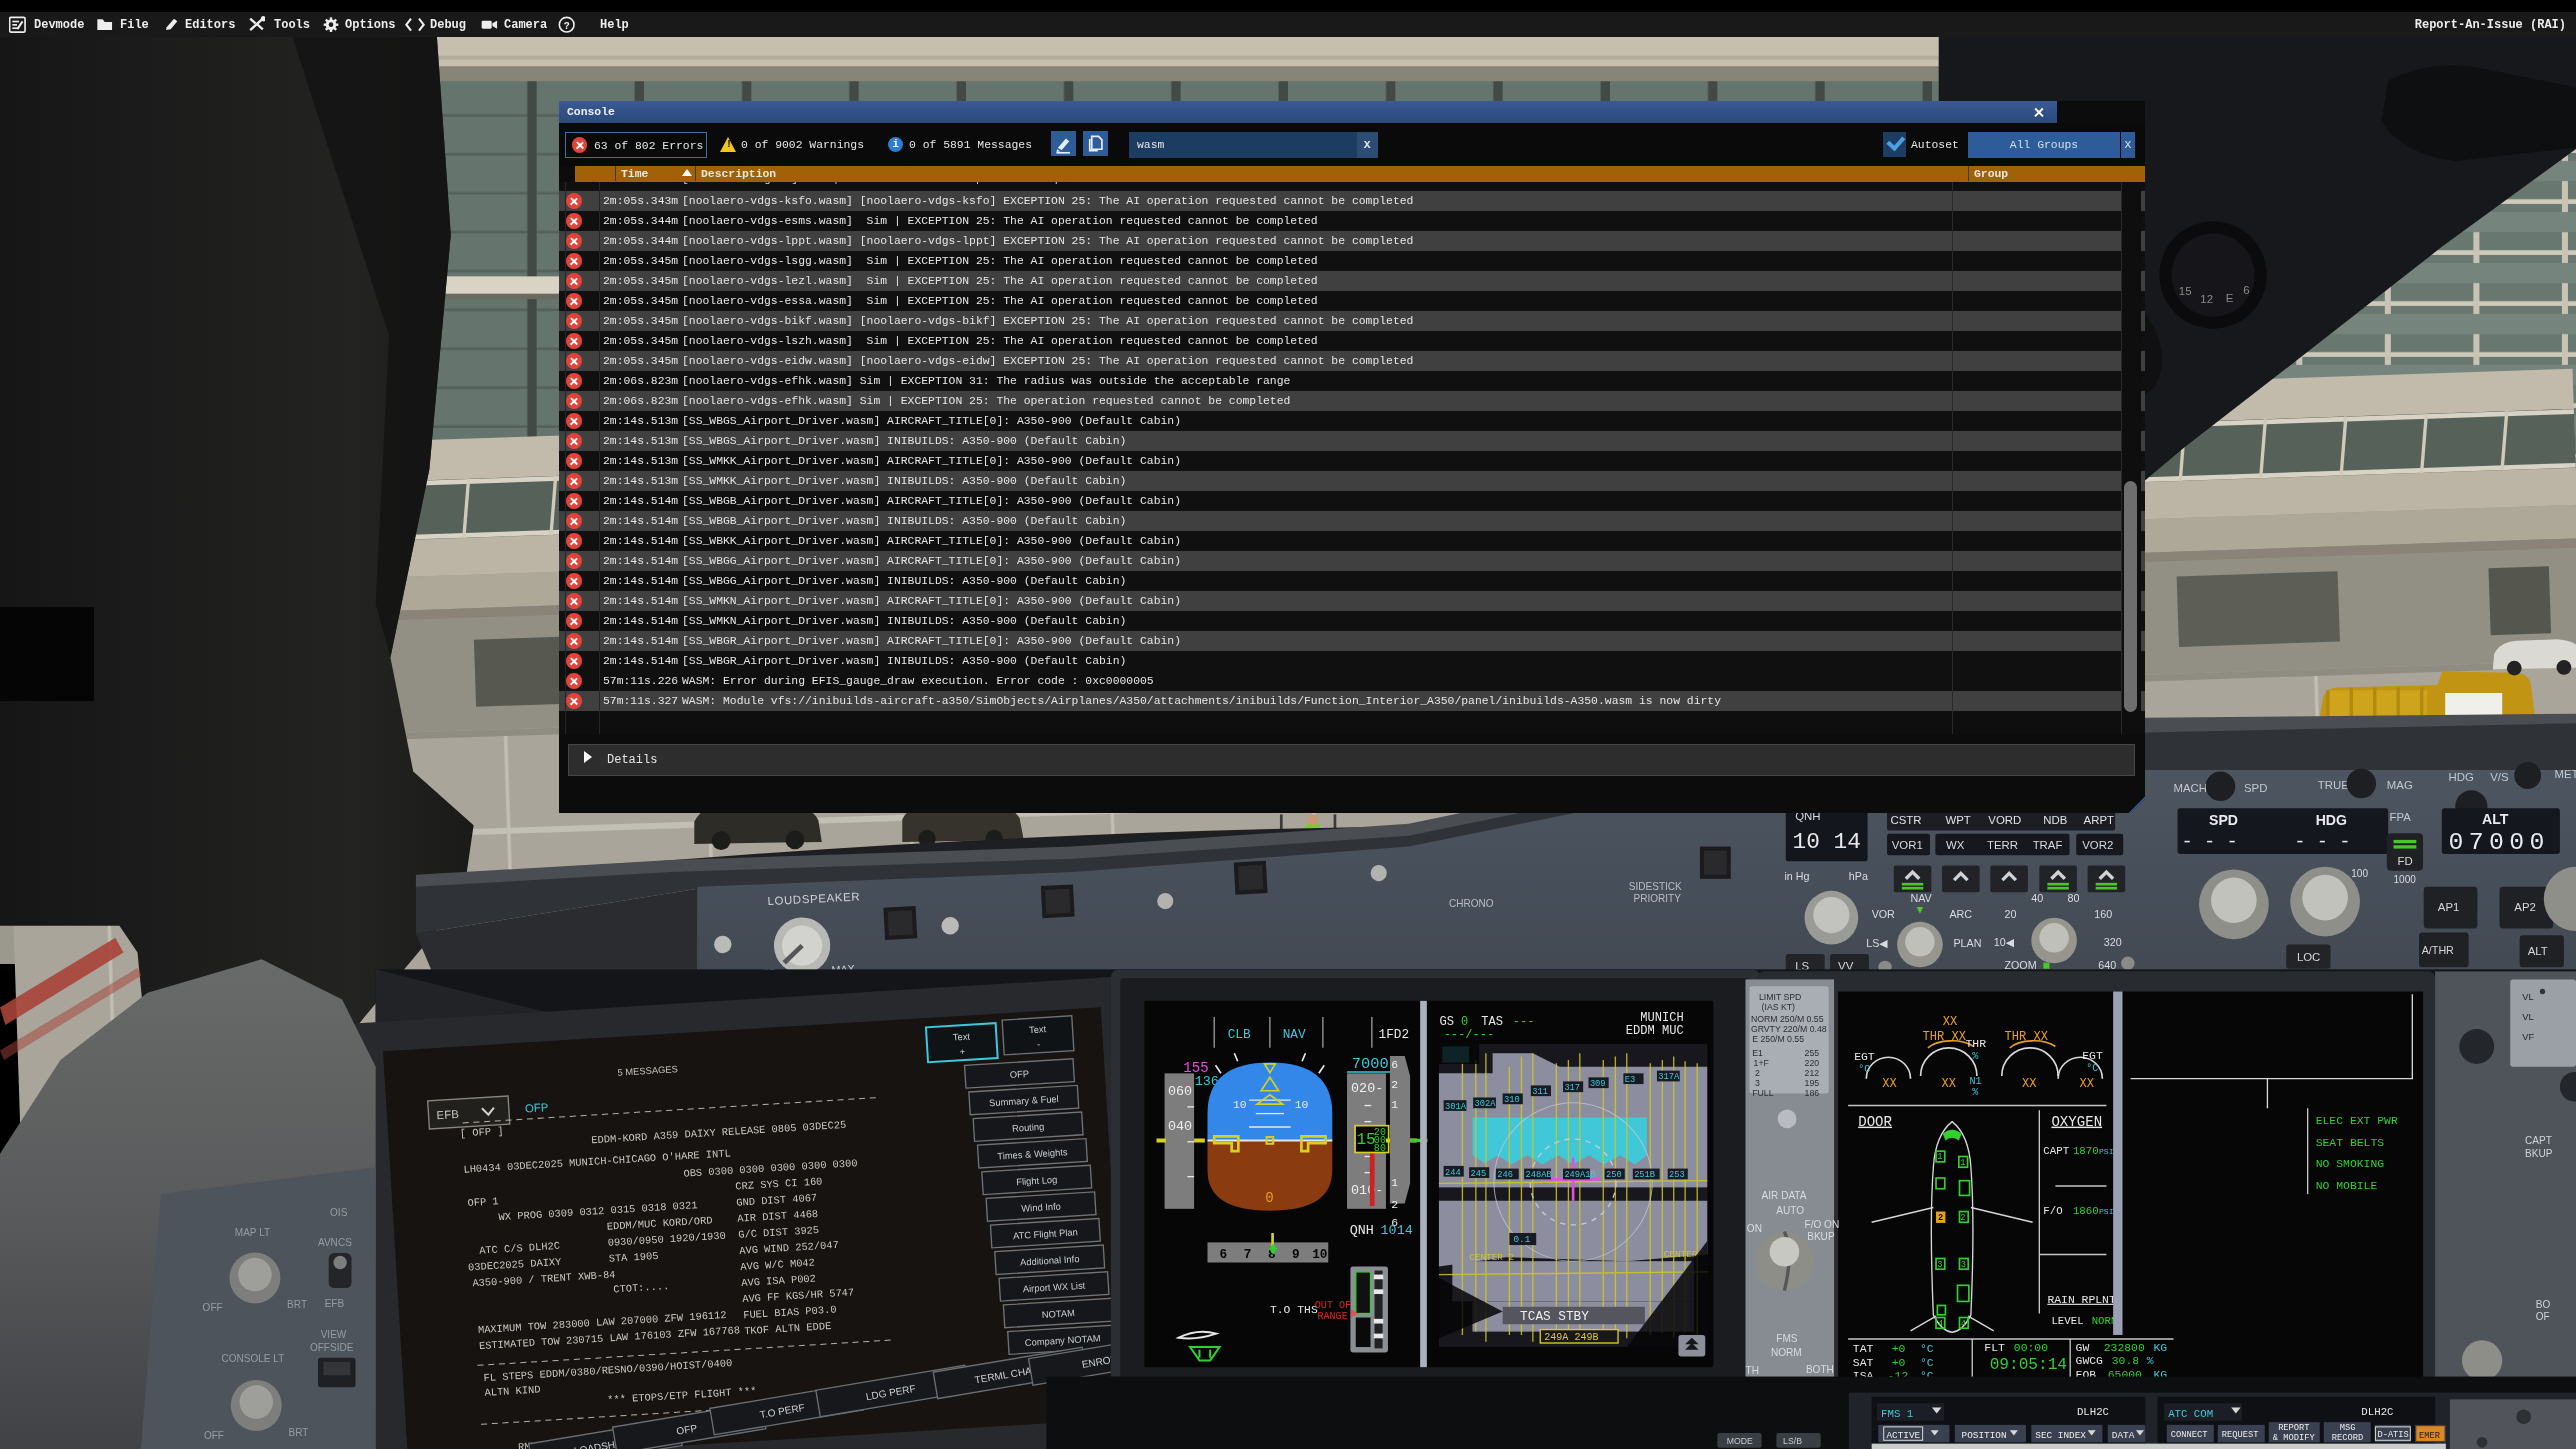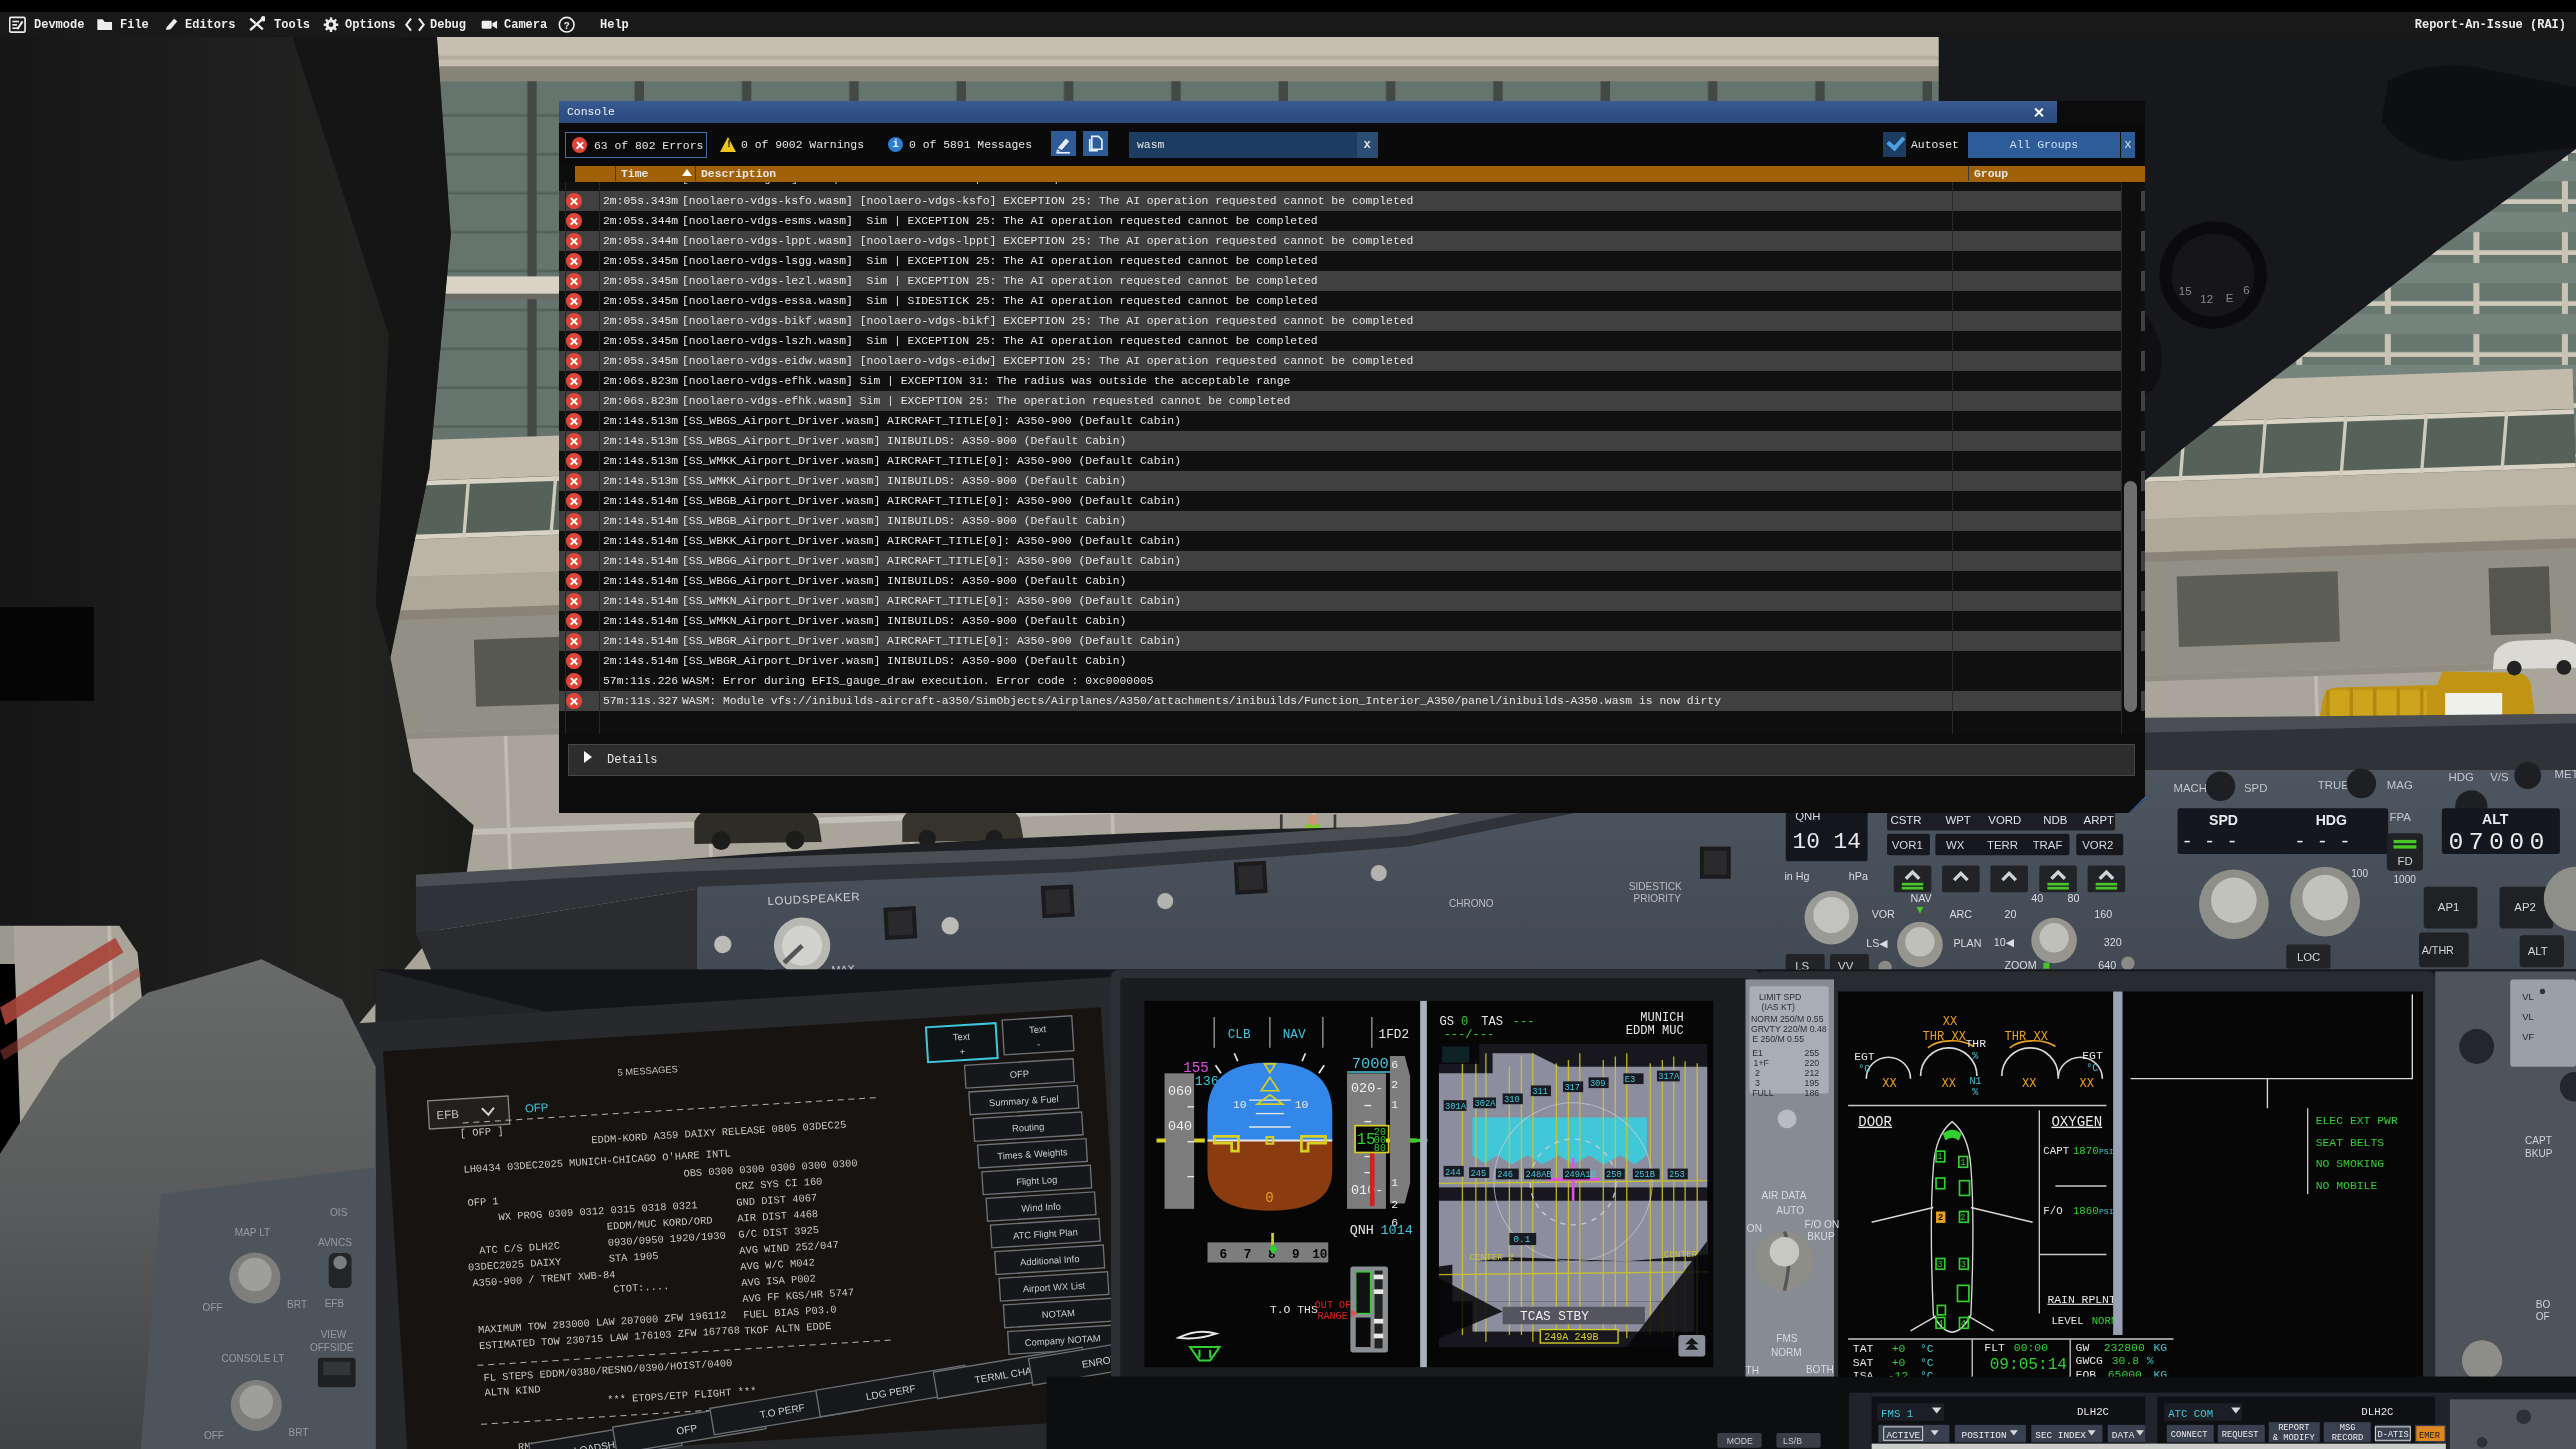--- a/index.html
+++ b/index.html
@@ -10,21 +10,21 @@
   #menubar{position:absolute;left:0;top:12px;width:2576px;height:25px;background:#191919;
     color:#ededed;font-size:12px;font-weight:bold;z-index:50;}
   #menubar .mi{position:absolute;top:0;height:25px;line-height:26px;}
   #menubar svg{position:absolute;top:4px;}
   
   #console{position:absolute;left:559px;top:101px;width:1586px;height:712px;background:#0c0c0c;
     z-index:40;color:#e6e6e6;font-size:11.4px;
     clip-path:polygon(0 0,1586px 0,1586px 698px,1571px 712px,0 712px);}
   #ctitle{position:absolute;left:0;top:0;width:1498px;height:22px;
     background:linear-gradient(180deg,#3a5b92 0%,#305087 55%,#2b4a7b 100%);
-    color:#eef3fa;font-size:11.4px;font-weight:normal;line-height:23px;}
+    color:#eef3fa;font-size:11.4px;font-weight:bold;line-height:23px;}
   #toolbar{position:absolute;left:0;top:22px;width:1586px;height:43px;background:#0a0a0a;}
   .tbx{position:absolute;top:8.7px;height:26px;line-height:26px;}
   .xmark{position:relative;display:inline-block;width:14.8px;height:14.8px;}
   .xmark:before,.xmark:after{content:"";position:absolute;left:6.7px;top:2px;width:2px;height:10.7px;background:#fff;}
   .xmark:before{transform:rotate(45deg);} .xmark:after{transform:rotate(-45deg);}
   #chead{position:absolute;left:16px;top:65px;width:1586px;height:19px;background:#a16207;
     font-weight:bold;line-height:16px;border-bottom:0.7px solid #3a3a3a;box-sizing:border-box;}
   #rows{position:absolute;left:0;top:81px;width:1586px;height:552px;overflow:hidden;background:#0e0e0e;}
   .row{position:relative;width:1586px;height:20px;line-height:20px;white-space:pre;}
   .r0{background:#404040;} .r1{background:#101010;}
@@ -985,21 +985,21 @@
       <span style="position:absolute;left:120px;top:0;width:0.7px;height:15.4px;background:#3a3a3a;"></span>
       <span style="position:absolute;left:1393px;top:0;width:0.7px;height:15.4px;background:#3a3a3a;"></span>
     </div>
     <div id="rows">
         <div class="row r1" style="height:8.7px;"><span class="rd" style="top:-12.7px;opacity:0.85;">[noolaero-vdgs-e] Sim | EXCEPTION 25: The operation requested</span></div>
         <div class="row r0"><span class="ric"></span><span class="rt">2m:05s.343m</span><span class="rd">[noolaero-vdgs-ksfo.wasm] [noolaero-vdgs-ksfo] EXCEPTION 25: The AI operation requested cannot be completed</span></div>
         <div class="row r1"><span class="ric"></span><span class="rt">2m:05s.344m</span><span class="rd">[noolaero-vdgs-esms.wasm]  Sim | EXCEPTION 25: The AI operation requested cannot be completed</span></div>
         <div class="row r0"><span class="ric"></span><span class="rt">2m:05s.344m</span><span class="rd">[noolaero-vdgs-lppt.wasm] [noolaero-vdgs-lppt] EXCEPTION 25: The AI operation requested cannot be completed</span></div>
         <div class="row r1"><span class="ric"></span><span class="rt">2m:05s.345m</span><span class="rd">[noolaero-vdgs-lsgg.wasm]  Sim | EXCEPTION 25: The AI operation requested cannot be completed</span></div>
         <div class="row r0"><span class="ric"></span><span class="rt">2m:05s.345m</span><span class="rd">[noolaero-vdgs-lezl.wasm]  Sim | EXCEPTION 25: The AI operation requested cannot be completed</span></div>
-        <div class="row r1"><span class="ric"></span><span class="rt">2m:05s.345m</span><span class="rd">[noolaero-vdgs-essa.wasm]  Sim | SIDESTICK 25: The AI operation requested cannot be completed</span></div>
+        <div class="row r1"><span class="ric"></span><span class="rt">2m:05s.345m</span><span class="rd">[noolaero-vdgs-essa.wasm]  Sim | EXCEPTION 25: The AI operation requested cannot be completed</span></div>
         <div class="row r0"><span class="ric"></span><span class="rt">2m:05s.345m</span><span class="rd">[noolaero-vdgs-bikf.wasm] [noolaero-vdgs-bikf] EXCEPTION 25: The AI operation requested cannot be completed</span></div>
         <div class="row r1"><span class="ric"></span><span class="rt">2m:05s.345m</span><span class="rd">[noolaero-vdgs-lszh.wasm]  Sim | EXCEPTION 25: The AI operation requested cannot be completed</span></div>
         <div class="row r0"><span class="ric"></span><span class="rt">2m:05s.345m</span><span class="rd">[noolaero-vdgs-eidw.wasm] [noolaero-vdgs-eidw] EXCEPTION 25: The AI operation requested cannot be completed</span></div>
         <div class="row r1"><span class="ric"></span><span class="rt">2m:06s.823m</span><span class="rd">[noolaero-vdgs-efhk.wasm] Sim | EXCEPTION 31: The radius was outside the acceptable range</span></div>
         <div class="row r0"><span class="ric"></span><span class="rt">2m:06s.823m</span><span class="rd">[noolaero-vdgs-efhk.wasm] Sim | EXCEPTION 25: The operation requested cannot be completed</span></div>
         <div class="row r1"><span class="ric"></span><span class="rt">2m:14s.513m</span><span class="rd">[SS_WBGS_Airport_Driver.wasm] AIRCRAFT_TITLE[0]: A350-900 (Default Cabin)</span></div>
         <div class="row r0"><span class="ric"></span><span class="rt">2m:14s.513m</span><span class="rd">[SS_WBGS_Airport_Driver.wasm] INIBUILDS: A350-900 (Default Cabin)</span></div>
         <div class="row r1"><span class="ric"></span><span class="rt">2m:14s.513m</span><span class="rd">[SS_WMKK_Airport_Driver.wasm] AIRCRAFT_TITLE[0]: A350-900 (Default Cabin)</span></div>
         <div class="row r0"><span class="ric"></span><span class="rt">2m:14s.513m</span><span class="rd">[SS_WMKK_Airport_Driver.wasm] INIBUILDS: A350-900 (Default Cabin)</span></div>
         <div class="row r1"><span class="ric"></span><span class="rt">2m:14s.514m</span><span class="rd">[SS_WBGB_Airport_Driver.wasm] AIRCRAFT_TITLE[0]: A350-900 (Default Cabin)</span></div>

